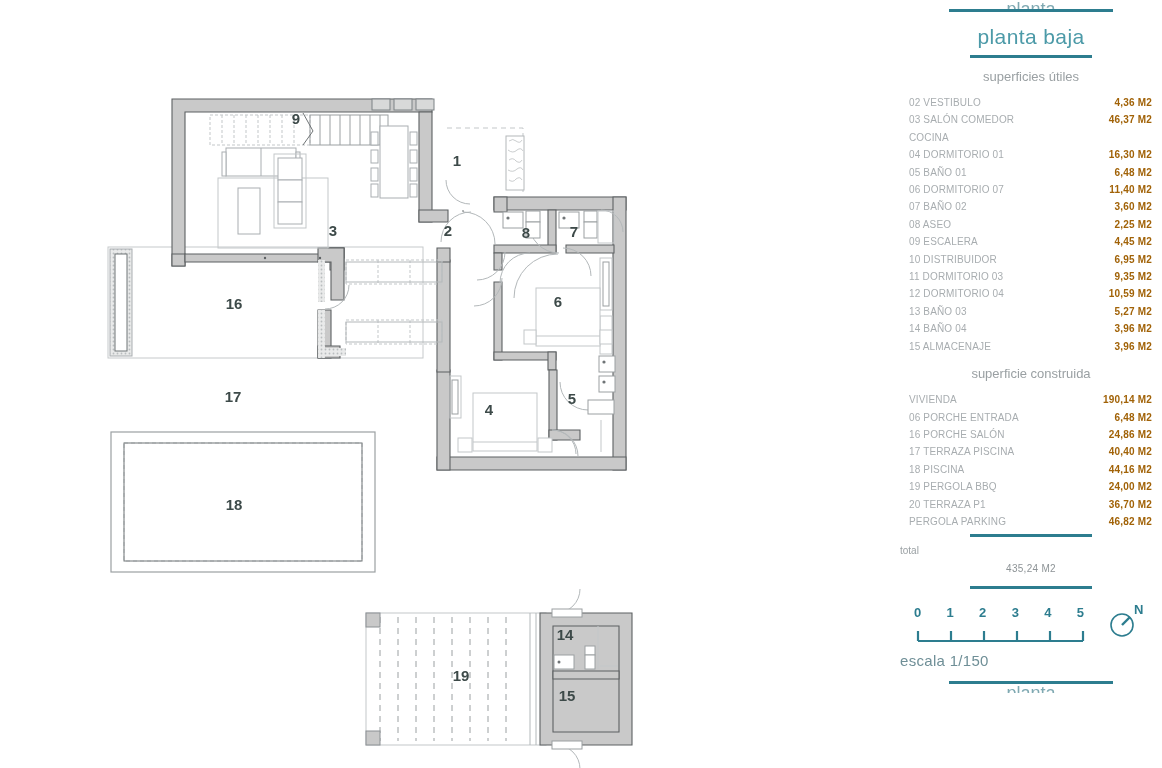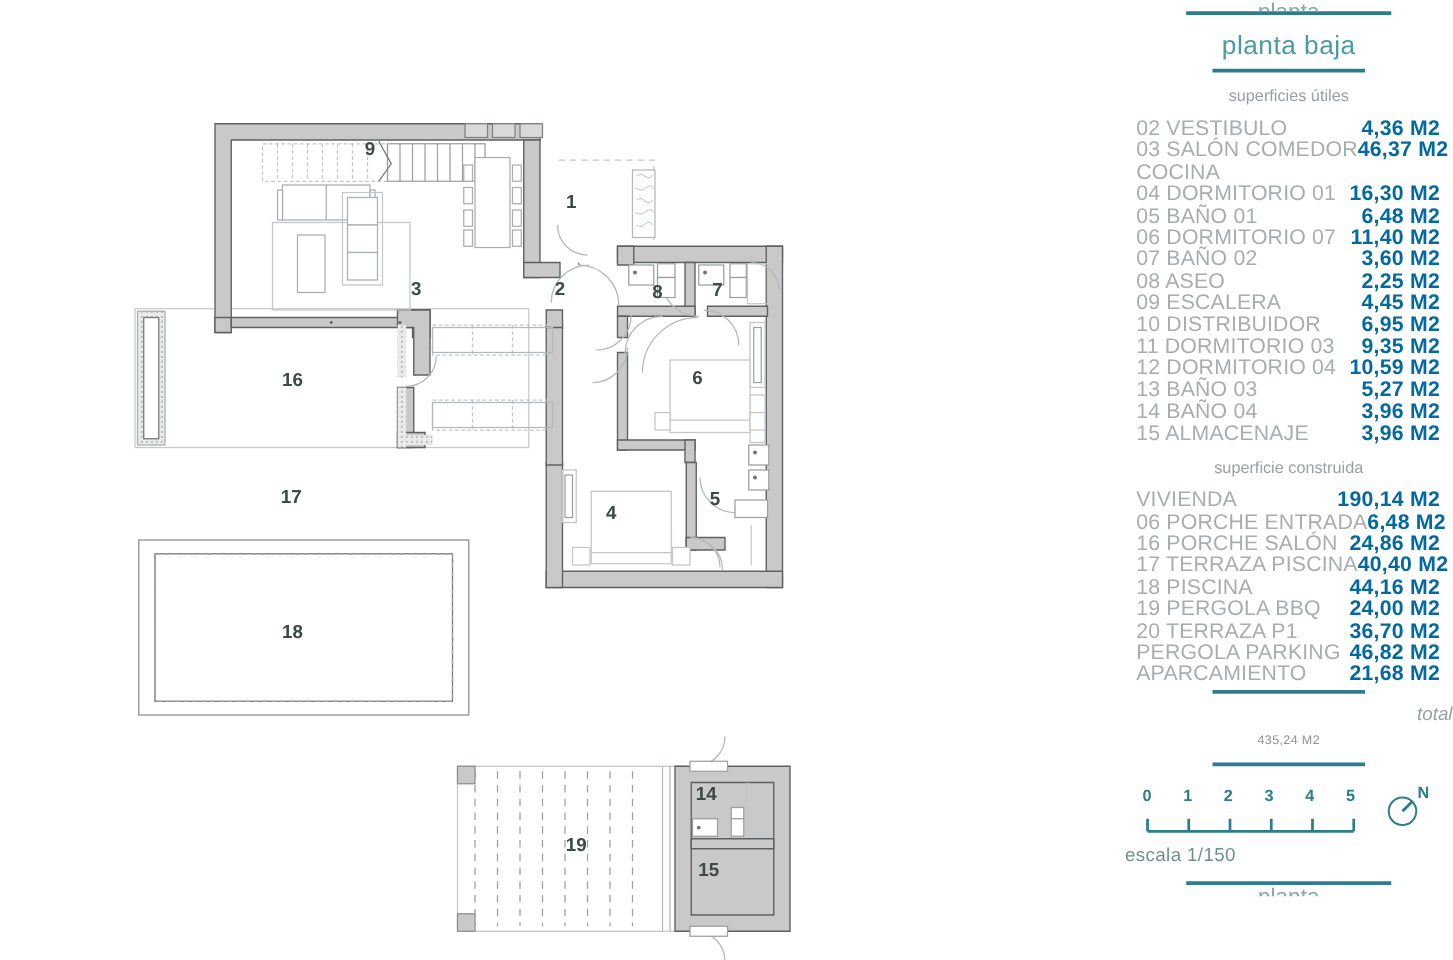--- a/index.html
+++ b/index.html
@@ -58,44 +58,43 @@
 
   .area-list {
     margin: 0;
     padding: 0 10px 0 9px;
     list-style: none;
   }
   .area-row {
     display: flex;
     justify-content: space-between;
     align-items: flex-start;
-    font-size: 17px;
+    font-size: 10px;
     line-height: 17.4px;
     letter-spacing: .15px;
     white-space: nowrap;
   }
   .area-row .nm {
     color: #a8adb0;
     font-weight: 400;
   }
   .area-row .val {
-    color: #0369a1;
+    color: #a16207;
     font-weight: 700;
     letter-spacing: .2px;
   }
   .area-row.contd .nm { }
   .area-row.contd .val { visibility: hidden; }
 
   .total-block { margin-top: 4px; }
   .total-label {
-    text-align: right;
-    font-size: 15px;
+    text-align: left;
+    font-size: 10px;
     color: #9aa0a3;
     margin: 8px 0 7px 0;
-    font-style: italic;
   }
   .total-value {
     text-align: center;
     font-size: 10px;
     color: #8d9396;
     font-weight: 400;
     margin: 0 0 12px 0;
     letter-spacing: .3px;
   }
 
@@ -542,24 +541,20 @@
         <span class="nm">19 PERGOLA BBQ</span>
         <span class="val">24,00 M2</span>
       </li>
       <li class="area-row">
         <span class="nm">20 TERRAZA P1</span>
         <span class="val">36,70 M2</span>
       </li>
       <li class="area-row">
         <span class="nm">PERGOLA PARKING</span>
         <span class="val">46,82 M2</span>
-      </li>
-      <li class="area-row">
-        <span class="nm">APARCAMIENTO</span>
-        <span class="val">21,68 M2</span>
       </li>
     </ul>
 
   <div class="total-block">
     <div class="rule rule-total"></div>
     <div class="total-label">total</div>
     <div class="total-value">435,24 M2</div>
     <div class="rule rule-total"></div>
   </div>
 

